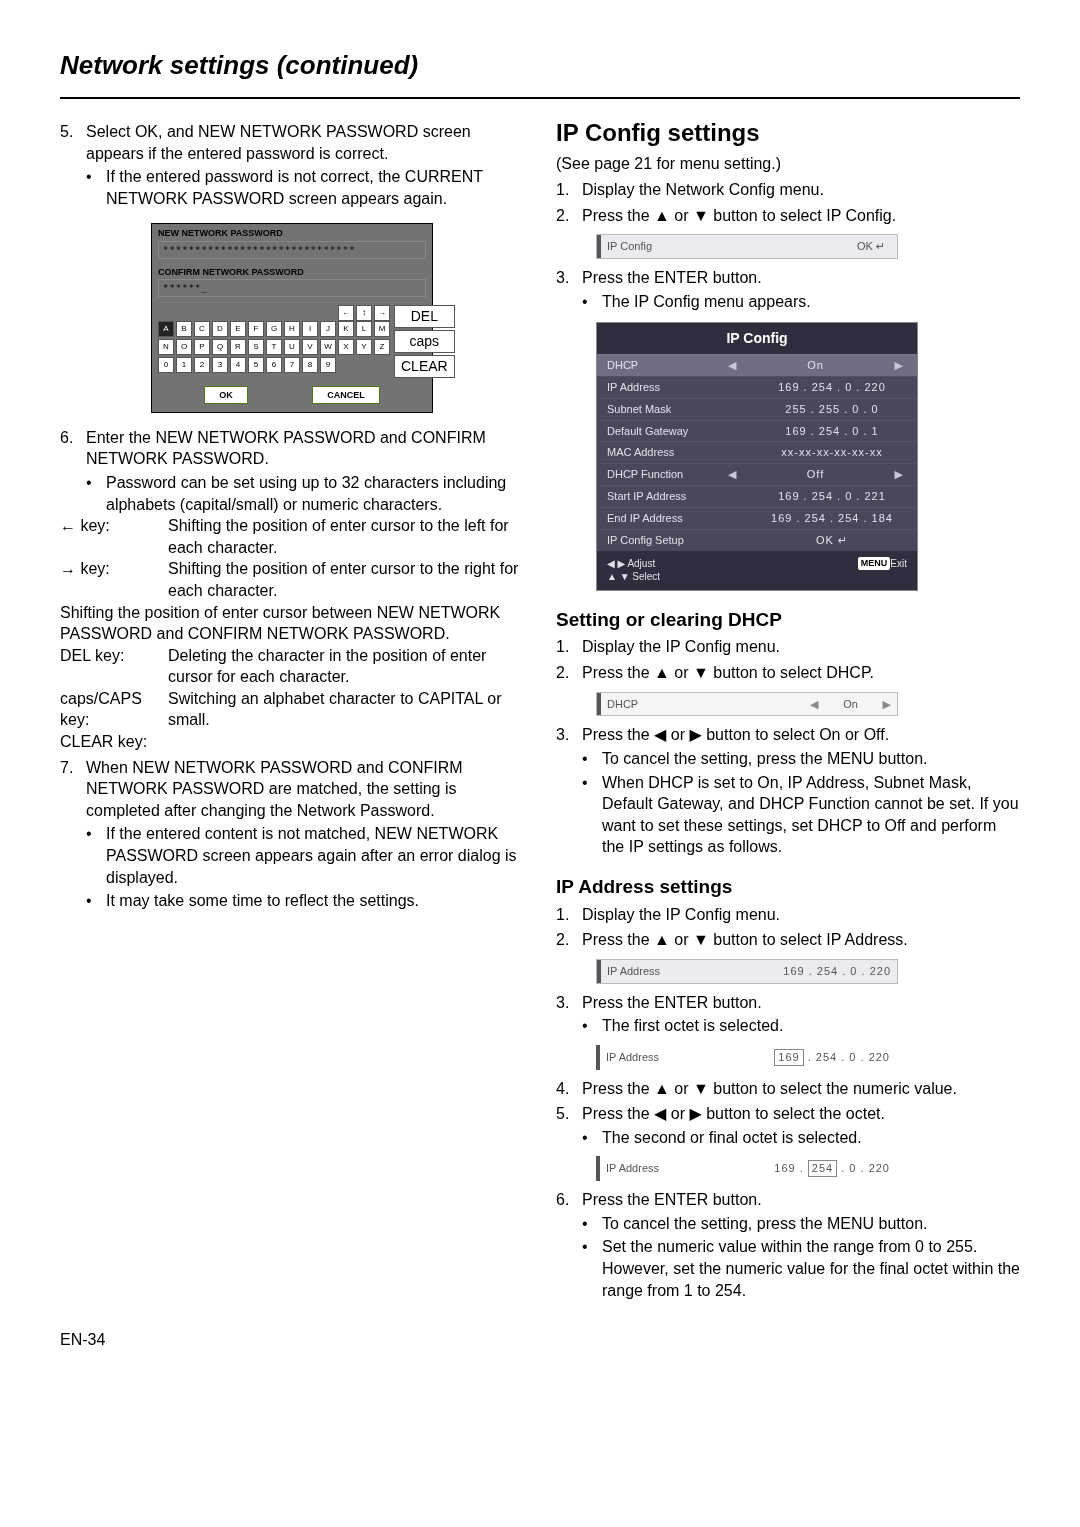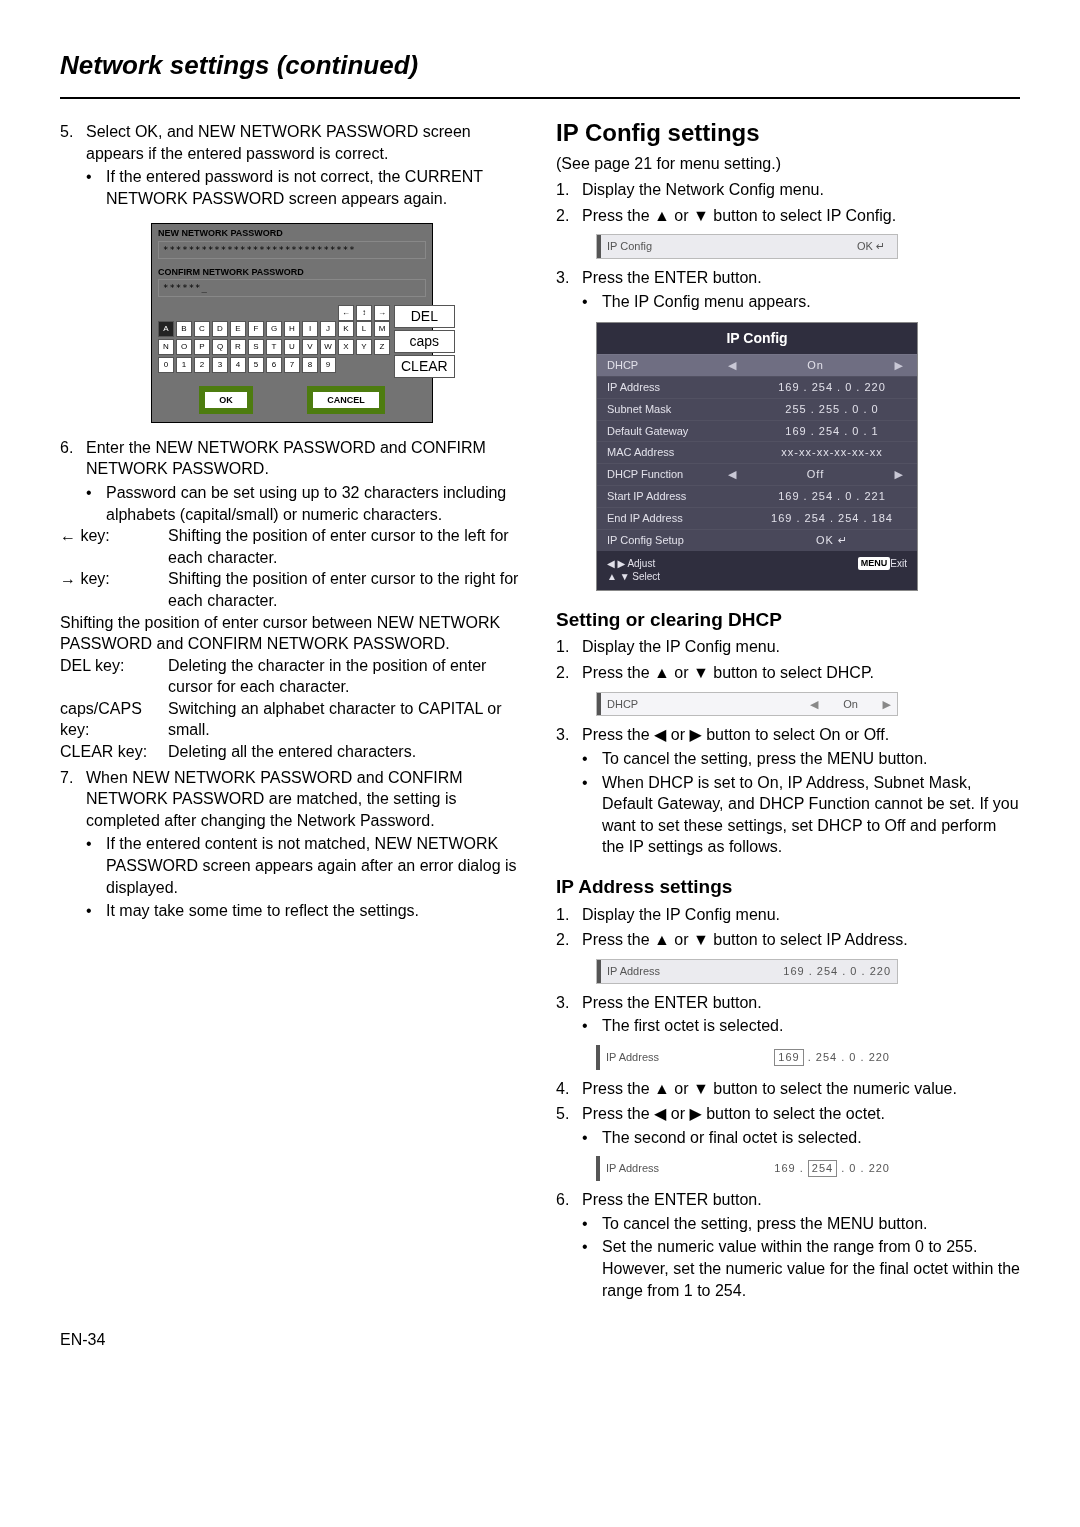--- a/index.html
+++ b/index.html
@@ -108,21 +108,21 @@
     border:1px solid #555; font-size:14px; text-align:center;
     padding:1px 6px; background:#fff;
   }
   .arrowkeys { display:flex; gap:2px; justify-content:flex-end;}
   .arrowkeys .key{ width:14px; }
   .pw-actions {
     display:flex; justify-content:space-around; gap:20px;
     padding: 4px 30px 8px 30px;
   }
   .pw-actions .btn {
-    border:6px solid #4d7c0f; font-size:9px; font-weight:bold;
+    border:1px solid #4d7c0f; font-size:9px; font-weight:bold;
     padding:2px 14px; background:#fff;
   }
   
   .menu-row {
     display:flex; align-items:center; width:300px; margin:8px 0 8px 40px;
     background:#ebebef; border:1px solid #bbb; font-size:11px; color:#555;
   }
   .menu-row.light { background:#f5f5f8; }
   .menu-row .bar { width:4px; align-self:stretch; background:#555; margin-right:6px;}
   .menu-row .name { flex:1; padding:4px 0;}
@@ -268,21 +268,20 @@
         <div class="keyrow">
             <span class="klabel">DEL key:</span>
             <span class="kdesc">Deleting the character in the position of enter cursor for each character.</span>
           </div>
         <div class="keyrow">
             <span class="klabel">caps/CAPS key:</span>
             <span class="kdesc">Switching an alphabet character to CAPITAL or small.</span>
           </div>
         <div class="keyrow">
             <span class="klabel">CLEAR key:</span>
-            <span class="kdesc">Deleting all the entered characters.</span>
           </div>
       </div>
 
       <div class="num-item">
         <span class="num">7.</span>
         <span>When NEW NETWORK PASSWORD and CONFIRM NETWORK PASSWORD are matched, the setting is completed after changing the Network Password.</span>
       </div>
       <div class="sub-bullet">
         <span class="dot">•</span>
         <span class="txt">If the entered content is not matched, NEW NETWORK PASSWORD screen appears again after an error dialog is displayed.</span>

